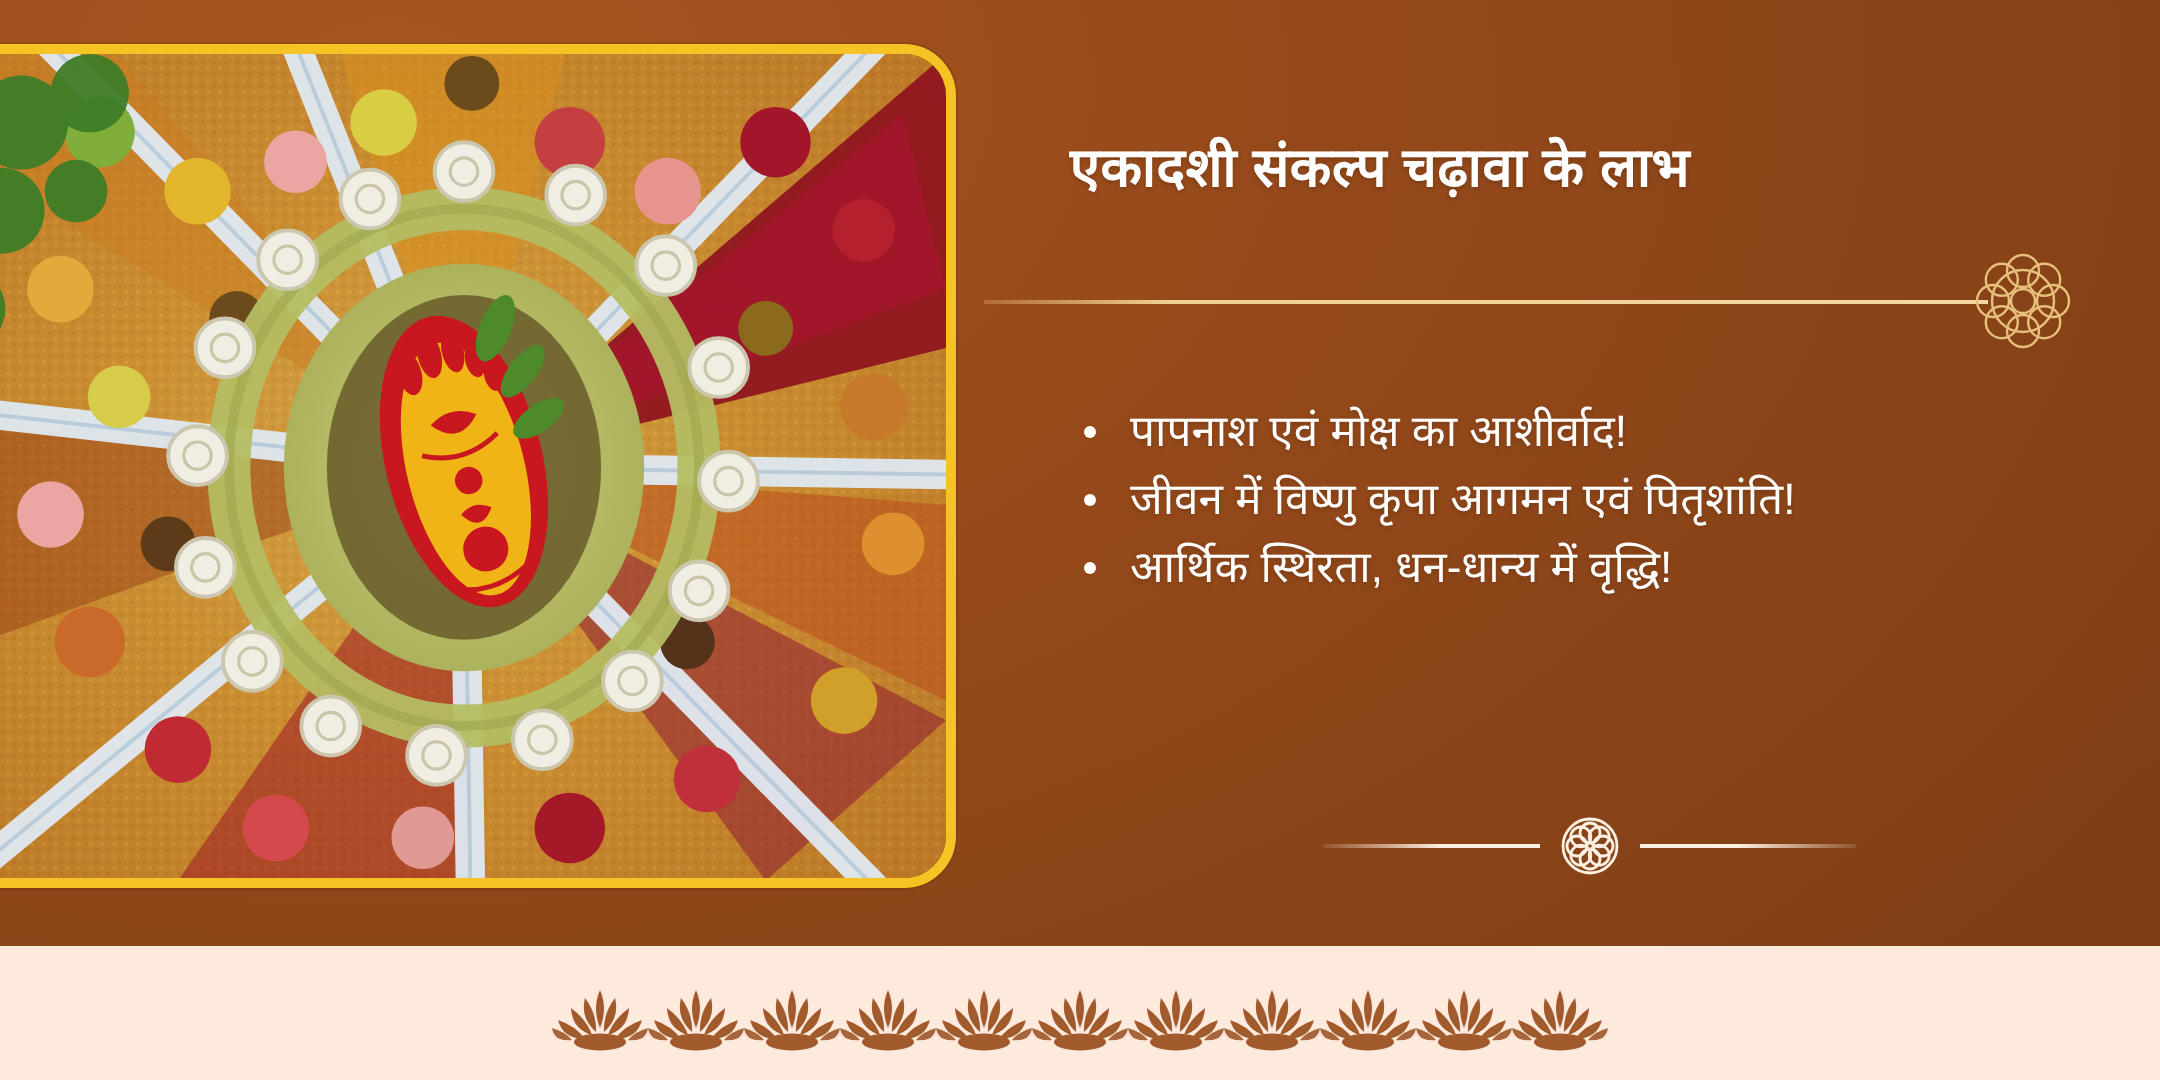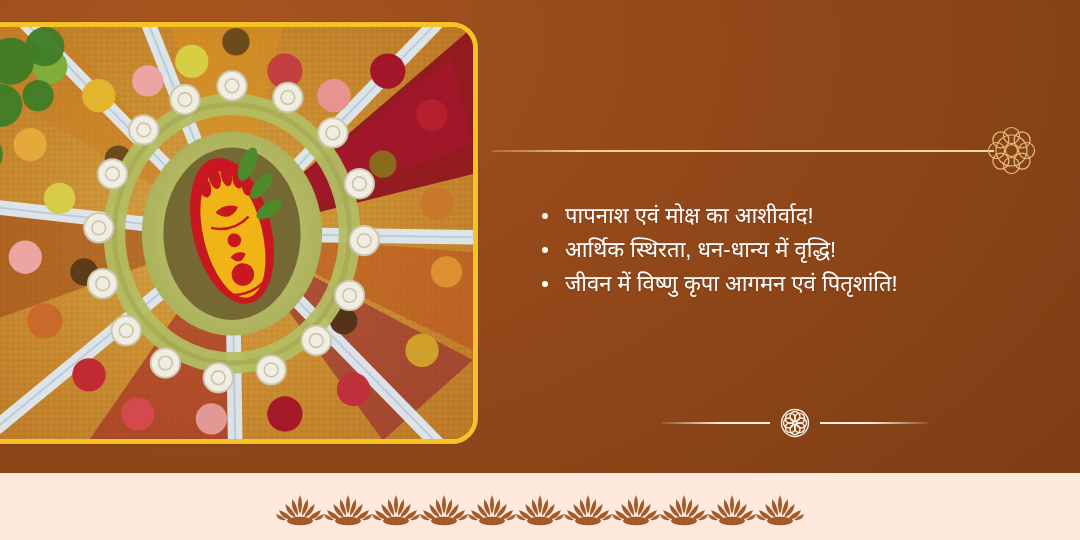--- a/index.html
+++ b/index.html
@@ -310,20 +310,21 @@
           <circle cx="10" cy="80" r="22"></circle>
           <circle cx="48" cy="70" r="16"></circle>
           <circle cx="-8" cy="130" r="20"></circle>
         </g>
       </svg>
     </div>
   </div>
 
   <div class="content">
 
+    <div class="title">एकादशी संकल्प चढ़ावा के लाभ</div>
 
     <div class="rule-row">
       <div class="rule-line"></div>
       <div class="rosette-tr">
         <svg width="49" height="49" viewBox="0 0 49 49">
           <g fill="none" stroke="#e8c07c" stroke-width="1.2">
             <circle cx="24.5" cy="24.5" r="15.5"></circle>
             <circle cx="24.5" cy="9.5" r="8"></circle>
             <circle cx="24.5" cy="39.5" r="8"></circle>
             <circle cx="9.5" cy="24.5" r="8"></circle>
@@ -333,22 +334,22 @@
             <circle cx="13.9" cy="35.1" r="8"></circle>
             <circle cx="35.1" cy="35.1" r="8"></circle>
             <circle cx="24.5" cy="24.5" r="6"></circle>
           </g>
         </svg>
       </div>
     </div>
 
     <ul class="bullets">
       <li>पापनाश एवं मोक्ष का आशीर्वाद!</li>
+      <li>जीवन में विष्णु कृपा आगमन एवं पितृशांति!</li>
       <li>आर्थिक स्थिरता, धन-धान्य में वृद्धि!</li>
-      <li>जीवन में विष्णु कृपा आगमन एवं पितृशांति!</li>
     </ul>
 
     <div class="divider-row">
       <div class="div-line"></div>
       <div class="flower-mid">
         <svg width="36" height="36" viewBox="0 0 36 36">
           <g fill="none" stroke="#fdf0e2" stroke-width="1.4">
             <circle cx="18" cy="18" r="13.5"></circle>
             <circle cx="18" cy="11.5" r="5"></circle>
             <circle cx="18" cy="24.5" r="5"></circle>

